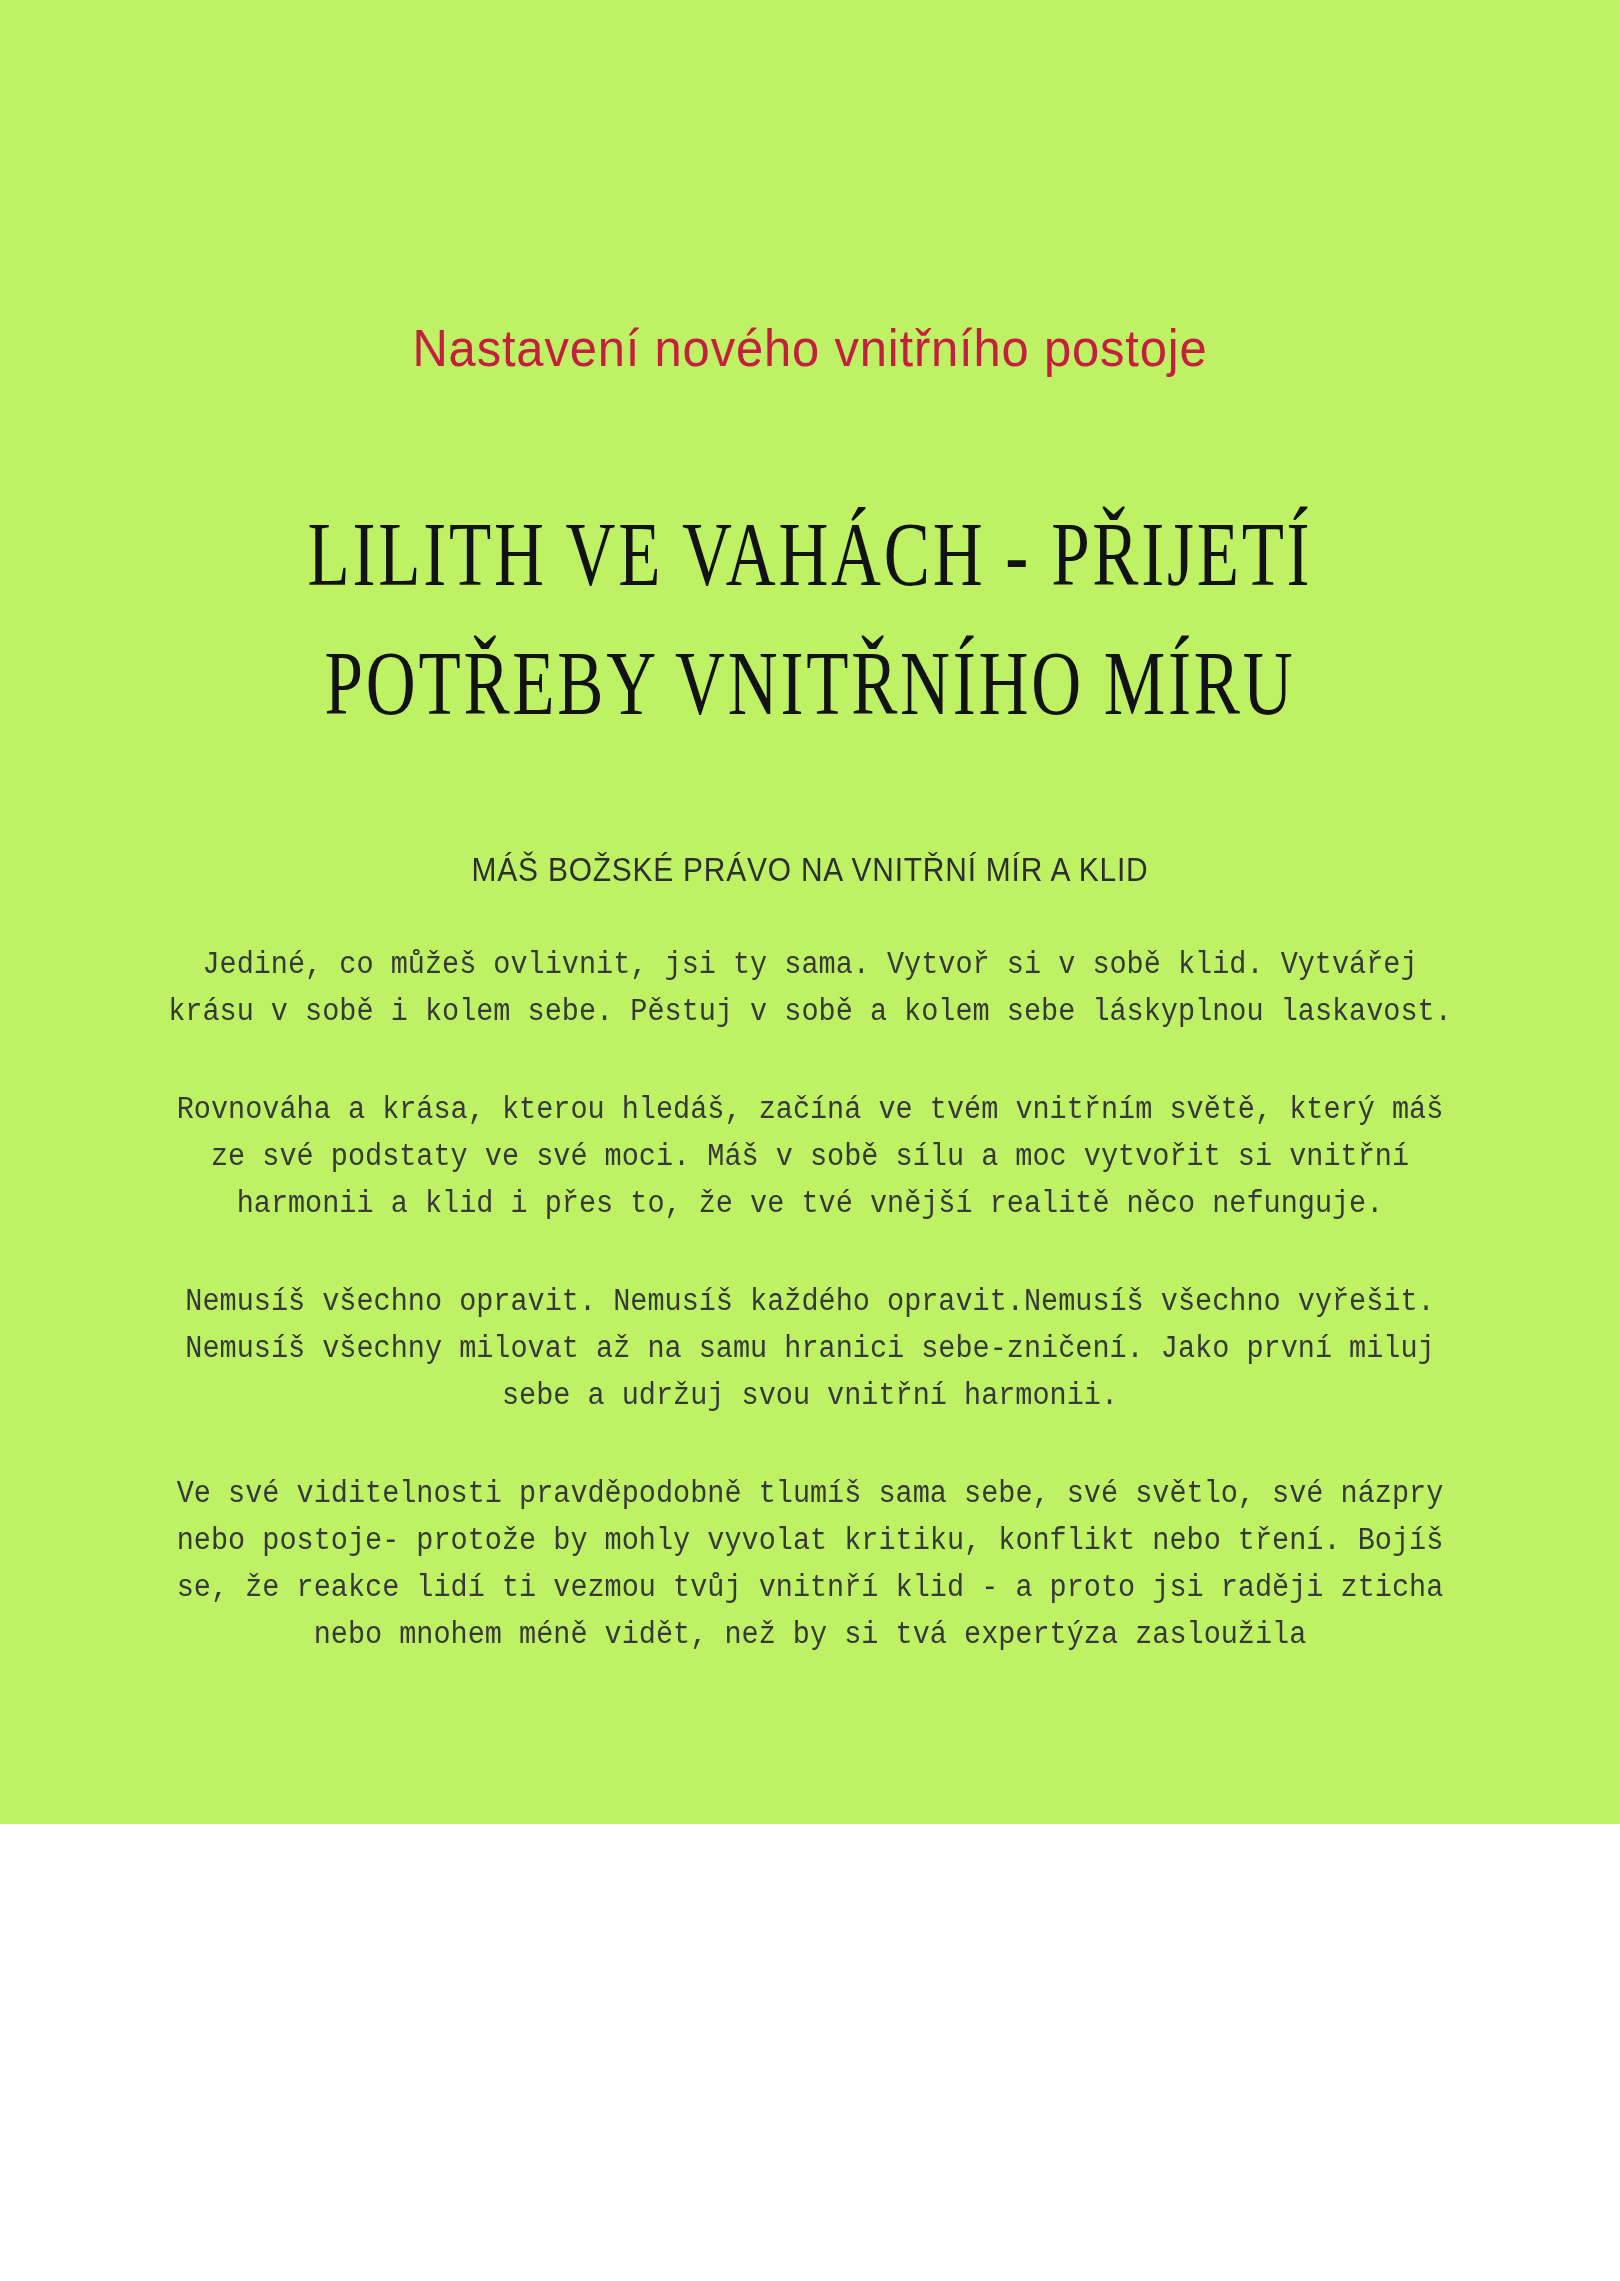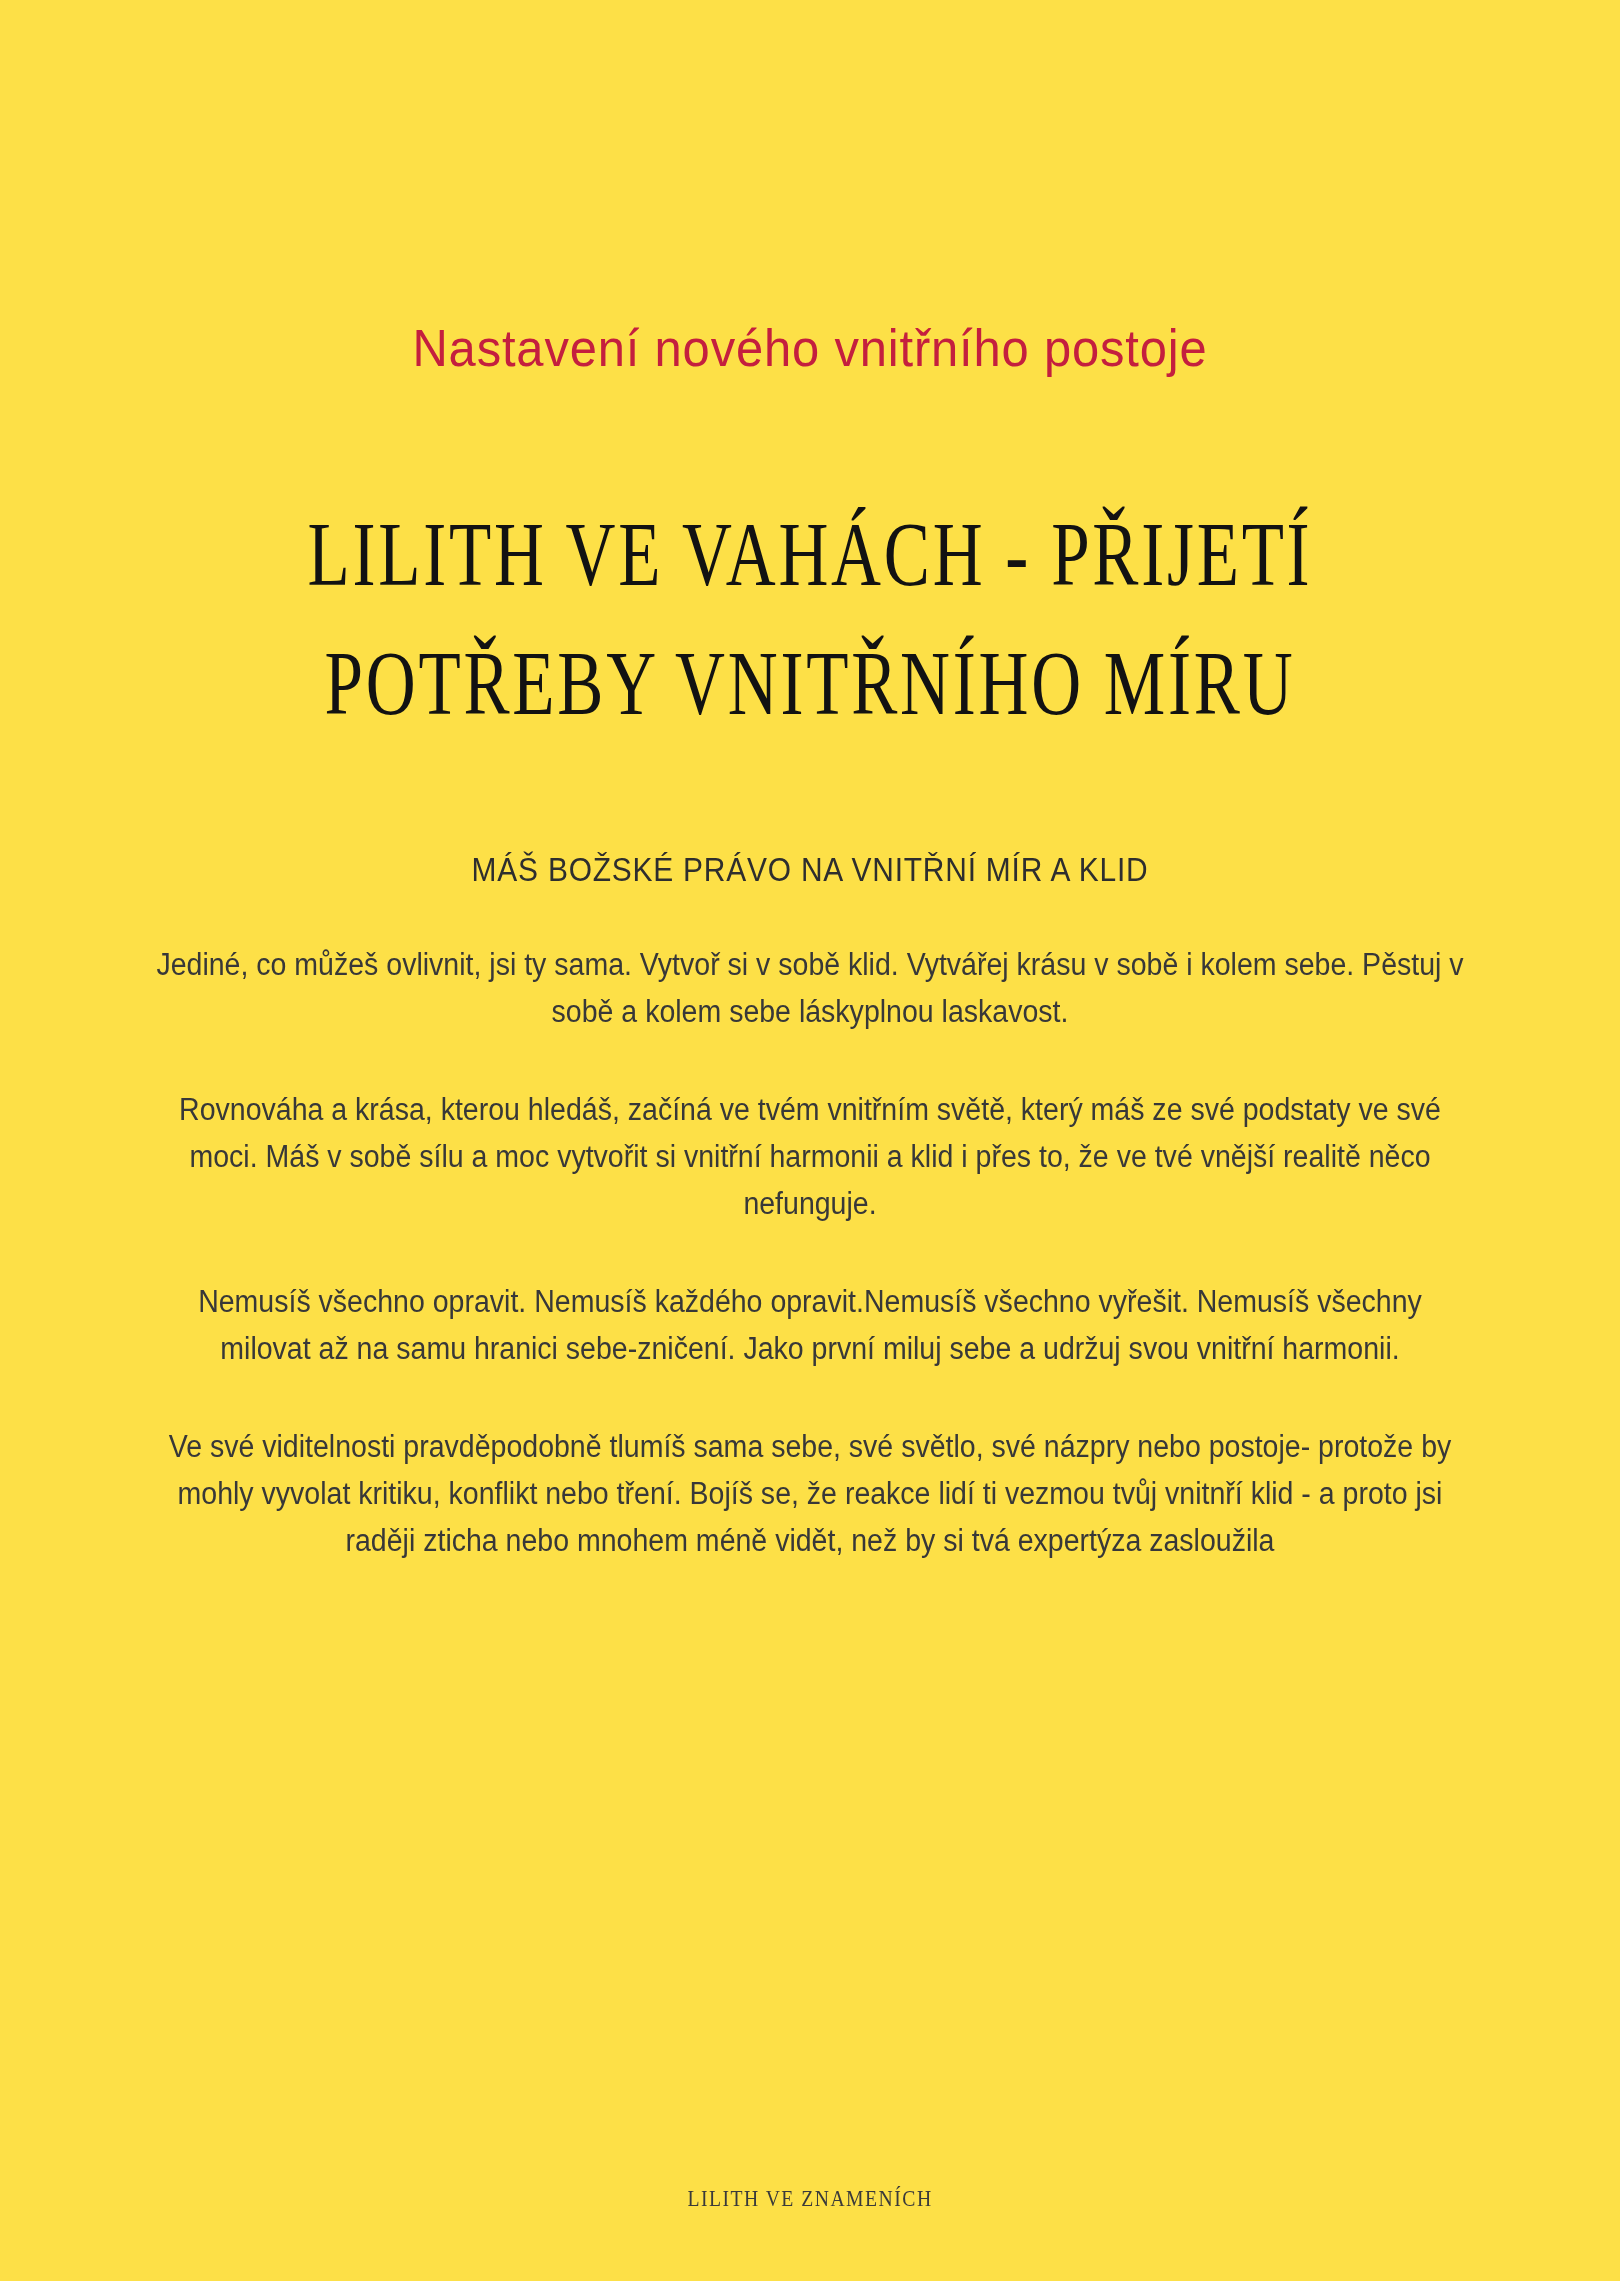--- a/index.html
+++ b/index.html
@@ -4,22 +4,22 @@
 <style>
   html, body {
     margin: 0;
     padding: 0;
     background: #ffffff;
     font-family: "Liberation Sans", sans-serif;
   }
   .page {
     position: relative;
     width: 1620px;
-    height: 2281px;
-    background: #fde047;
+    height: 1824px;
+    background: #bef264;
     overflow: hidden;
   }
   .subtitle {
     padding-top: 312px;
     font-size: 52px;
     line-height: 73px;
     font-weight: 300;
     letter-spacing: 0.9px;
     color: #c41f3e;
     text-align: center;
@@ -46,20 +46,21 @@
     font-weight: 400;
     letter-spacing: 0.9px;
     color: #2e2e2e;
     text-align: center;
     transform: scaleX(0.88);
     transform-origin: center;
   }
   .body-copy {
     width: 1426px;
     margin: 0 auto;
+    font-family: Liberation Mono, monospace;
   }
   .para {
     margin: 51px 0 0 0;
     font-size: 31px;
     line-height: 47px;
     font-weight: 300;
     color: #383838;
     text-align: center;
     transform: scaleX(0.92);
     transform-origin: center;

